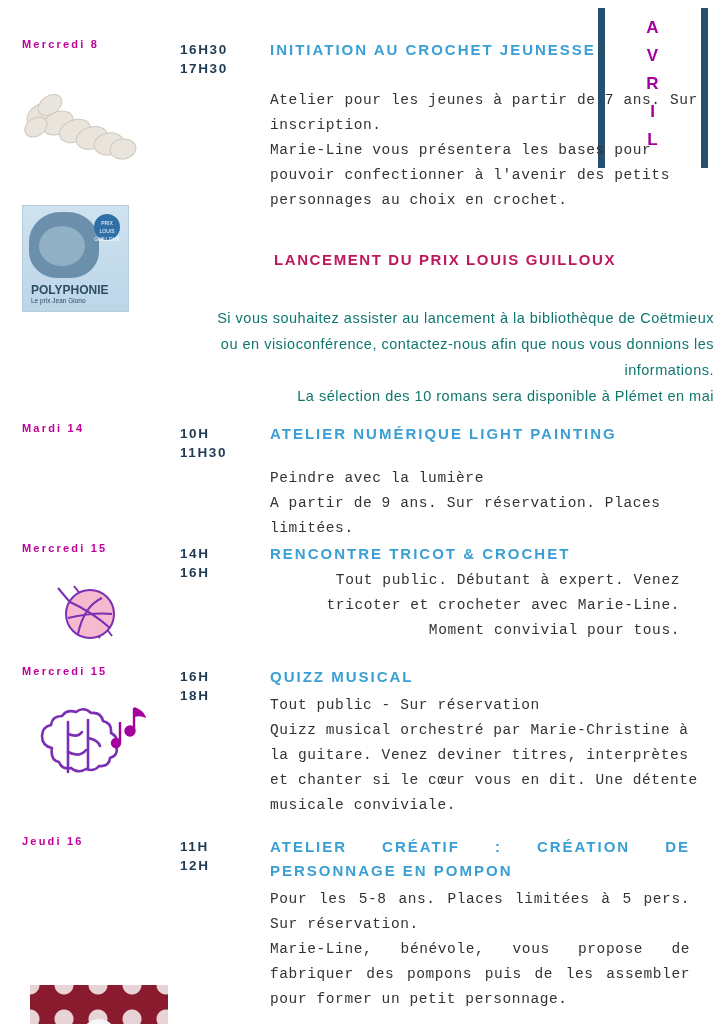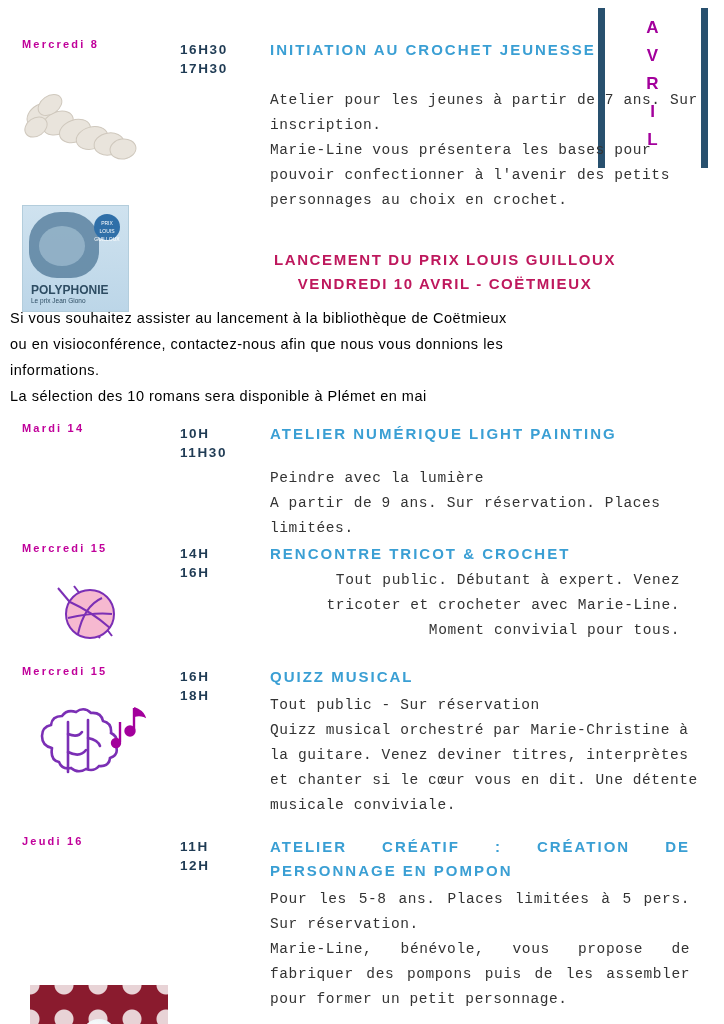--- a/index.html
+++ b/index.html
@@ -217,23 +217,23 @@
     font-weight: bold;
     color: #be185d;
     letter-spacing: 1.6px;
     line-height: 24px;
   }
   .prix-body {
     position: absolute;
     top: 305px;
     left: 10px;
     width: 704px;
-    text-align: left;
+    text-align: right;
     font-size: 14.5px;
-    color: #000000;
+    color: #0f766e;
     letter-spacing: 0.5px;
     line-height: 26px;
   }
 </style>
 </head>
 <body>
 
 <div class="page">
 
   <div class="avril-block">
@@ -280,21 +280,20 @@
     <div class="face"></div>
     <div class="badge">PRIX LOUIS GUILLOUX</div>
     <div class="booktext">
       <b>POLYPHONIE</b><br>
       <span>Le prix Jean Giono</span>
     </div>
   </div>
 
   <div class="prix-title">
     <div>LANCEMENT DU PRIX LOUIS GUILLOUX</div>
-    <div>VENDREDI 10 AVRIL - COËTMIEUX</div>
   </div>
   <div class="prix-body">
     <div>Si vous souhaitez assister au lancement à la bibliothèque de Coëtmieux</div>
     <div>ou en visioconférence, contactez-nous afin que nous vous donnions les</div>
     <div>informations.</div>
     <div>La sélection des 10 romans sera disponible à Plémet en mai</div>
   </div>
 
   <div class="event" style="top:422px;">
     <div class="day">Mardi 14</div>

